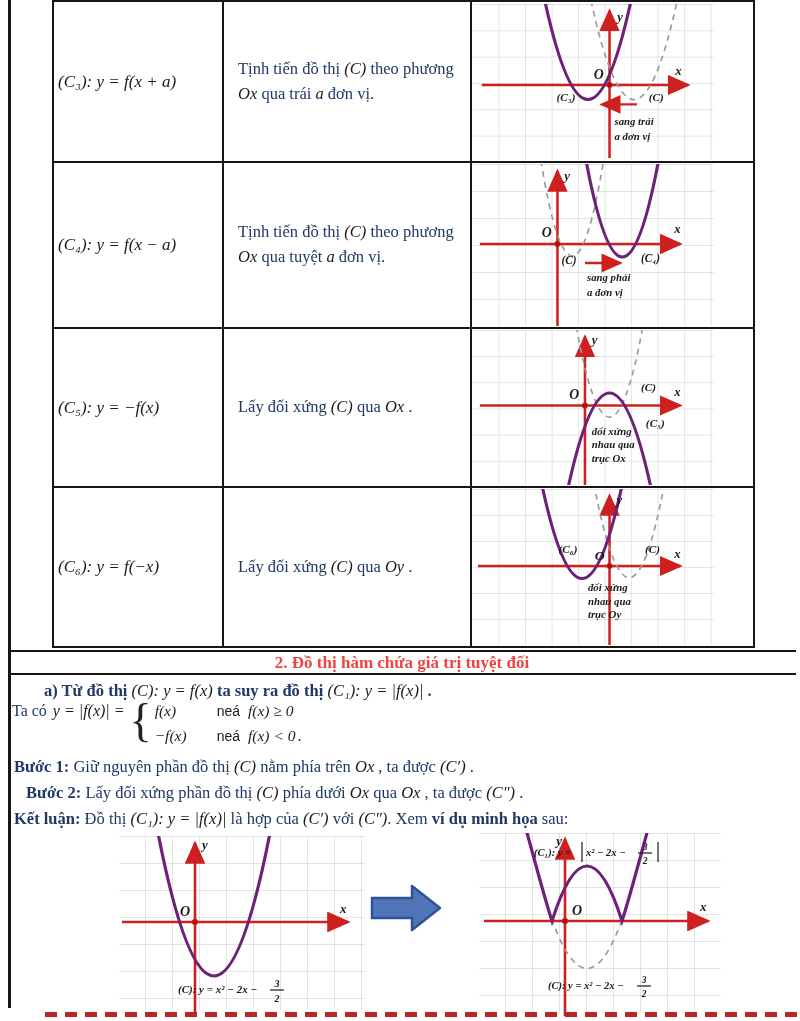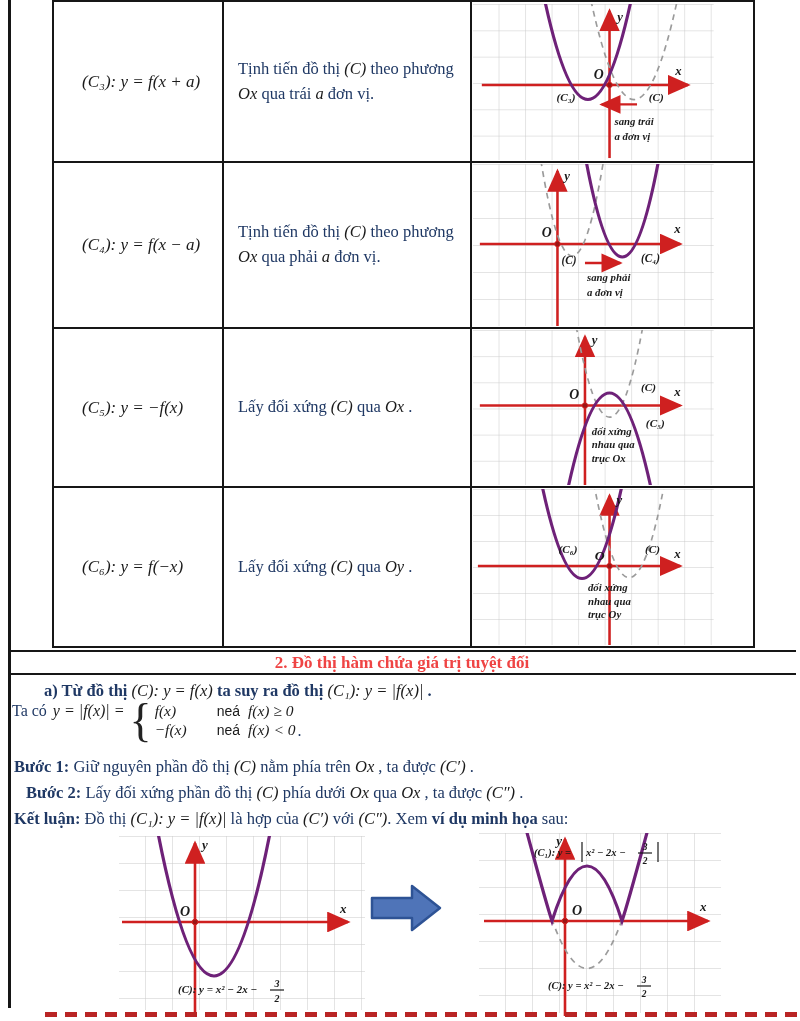--- a/index.html
+++ b/index.html
@@ -2,39 +2,39 @@
 <html><head>
 <meta charset="utf-8">
 <style>
   html,body{margin:0;padding:0;background:#ffffff;}
   .page{position:relative;width:800px;height:1021px;background:#fff;
         font-family:"Liberation Serif",serif;overflow:hidden;color:#1a1a1a;}
   .leftline{position:absolute;left:8px;top:0;width:3px;height:1008px;background:#161616;}
 
   table.tbl{position:absolute;left:52px;top:0;border-collapse:collapse;table-layout:fixed;width:701px;}
   table.tbl td{border:2.4px solid #161616;vertical-align:middle;overflow:hidden;}
-  .fcell{padding-left:28px;font-style:italic;font-size:17px;color:#1a1a1a;}
+  .fcell{padding-left:4px;font-style:italic;font-size:17px;color:#1a1a1a;}
   .dcell{padding:6px 14px 6px 14px;font-size:16.5px;line-height:1.5;}
   .gcell{padding:0;}
   .vi{color:#1f3864;}
   .m{font-style:italic;color:#1a1a1a;}
   .gsvg{display:block;}
 
   .band{position:absolute;left:8px;top:650px;width:788px;height:21px;
         border-top:2.6px solid #161616;border-bottom:2.6px solid #161616;
         display:flex;align-items:center;justify-content:center;
         font-weight:bold;font-size:17px;color:#ef4444;}
 
   .la{position:absolute;left:44px;top:681px;font-size:16.5px;font-weight:bold;color:#1f3864;}
   .la .m{font-weight:normal;}
 
   .taco{position:absolute;left:12px;top:702px;display:flex;align-items:flex-start;font-size:16px;color:#1f3864;}
   .taco .lead{font-style:italic;color:#1a1a1a;margin-left:6px;}
   .brace{font-size:46px;font-weight:200;line-height:0.82;color:#222;margin:0 3px 0 5px;}
-  .cases{display:flex;flex-direction:column;row-gap:1px;}
+  .cases{display:flex;flex-direction:column;row-gap:7px;}
   .crow{display:flex;align-items:baseline;font-size:15.5px;color:#1a1a1a;}
   .cm{font-style:italic;width:62px;}
   .ck{font-family:"Liberation Sans",sans-serif;font-size:14px;margin-right:8px;}
   .cc{font-style:italic;}
   .period{align-self:flex-end;margin-left:2px;}
 
   .step{position:absolute;left:14px;font-size:16.5px;color:#1f3864;}
   .step .bb{font-weight:bold;}
   .b1{top:757px;}
   .b2{top:783px;margin-left:12px;}
@@ -106,21 +106,21 @@
           <text class="glab" x="145" y="139" font-size="11">a đơn vị</text>
         </svg>
       </td>
     </tr>
 
     <tr style="height:166px">
       <td class="fcell">
         <span>(C₄): y = f(x − a)</span>
       </td>
       <td class="dcell">
-        <span class="vi">Tịnh tiến đồ thị </span><span class="m">(C)</span><span class="vi"> theo phương </span><span class="m">Ox</span><span class="vi"> qua phải </span><span class="m">a</span><span class="vi"> đơn vị.</span>
+        <span class="vi">Tịnh tiến đồ thị </span><span class="m">(C)</span><span class="vi"> theo phương </span><span class="m">Ox</span><span class="vi"> qua tuyệt </span><span class="m">a</span><span class="vi"> đơn vị.</span>
       </td>
       <td class="gcell">
         <svg class="gsvg" width="278" height="162" viewBox="0 0 283 162" preserveAspectRatio="none">
           <rect x="1" y="0" width="245" height="162" fill="url(#grid)"></rect>
           <line class="axis" x1="87" y1="162" x2="87" y2="7" marker-end="url(#ah)"></line>
           <line class="axis" x1="8" y1="80" x2="212" y2="80" marker-end="url(#ah)"></line>
           <path class="dashc" d="M 70,-4 Q 102,188 134,-4"></path>
           <path class="curve" d="M 116,-4 Q 153,190 190,-4"></path>
           <circle class="odot" cx="87" cy="80" r="2.8"></circle>
           <line class="thinaxis" x1="115" y1="99" x2="151" y2="99" marker-end="url(#ah)"></line>

